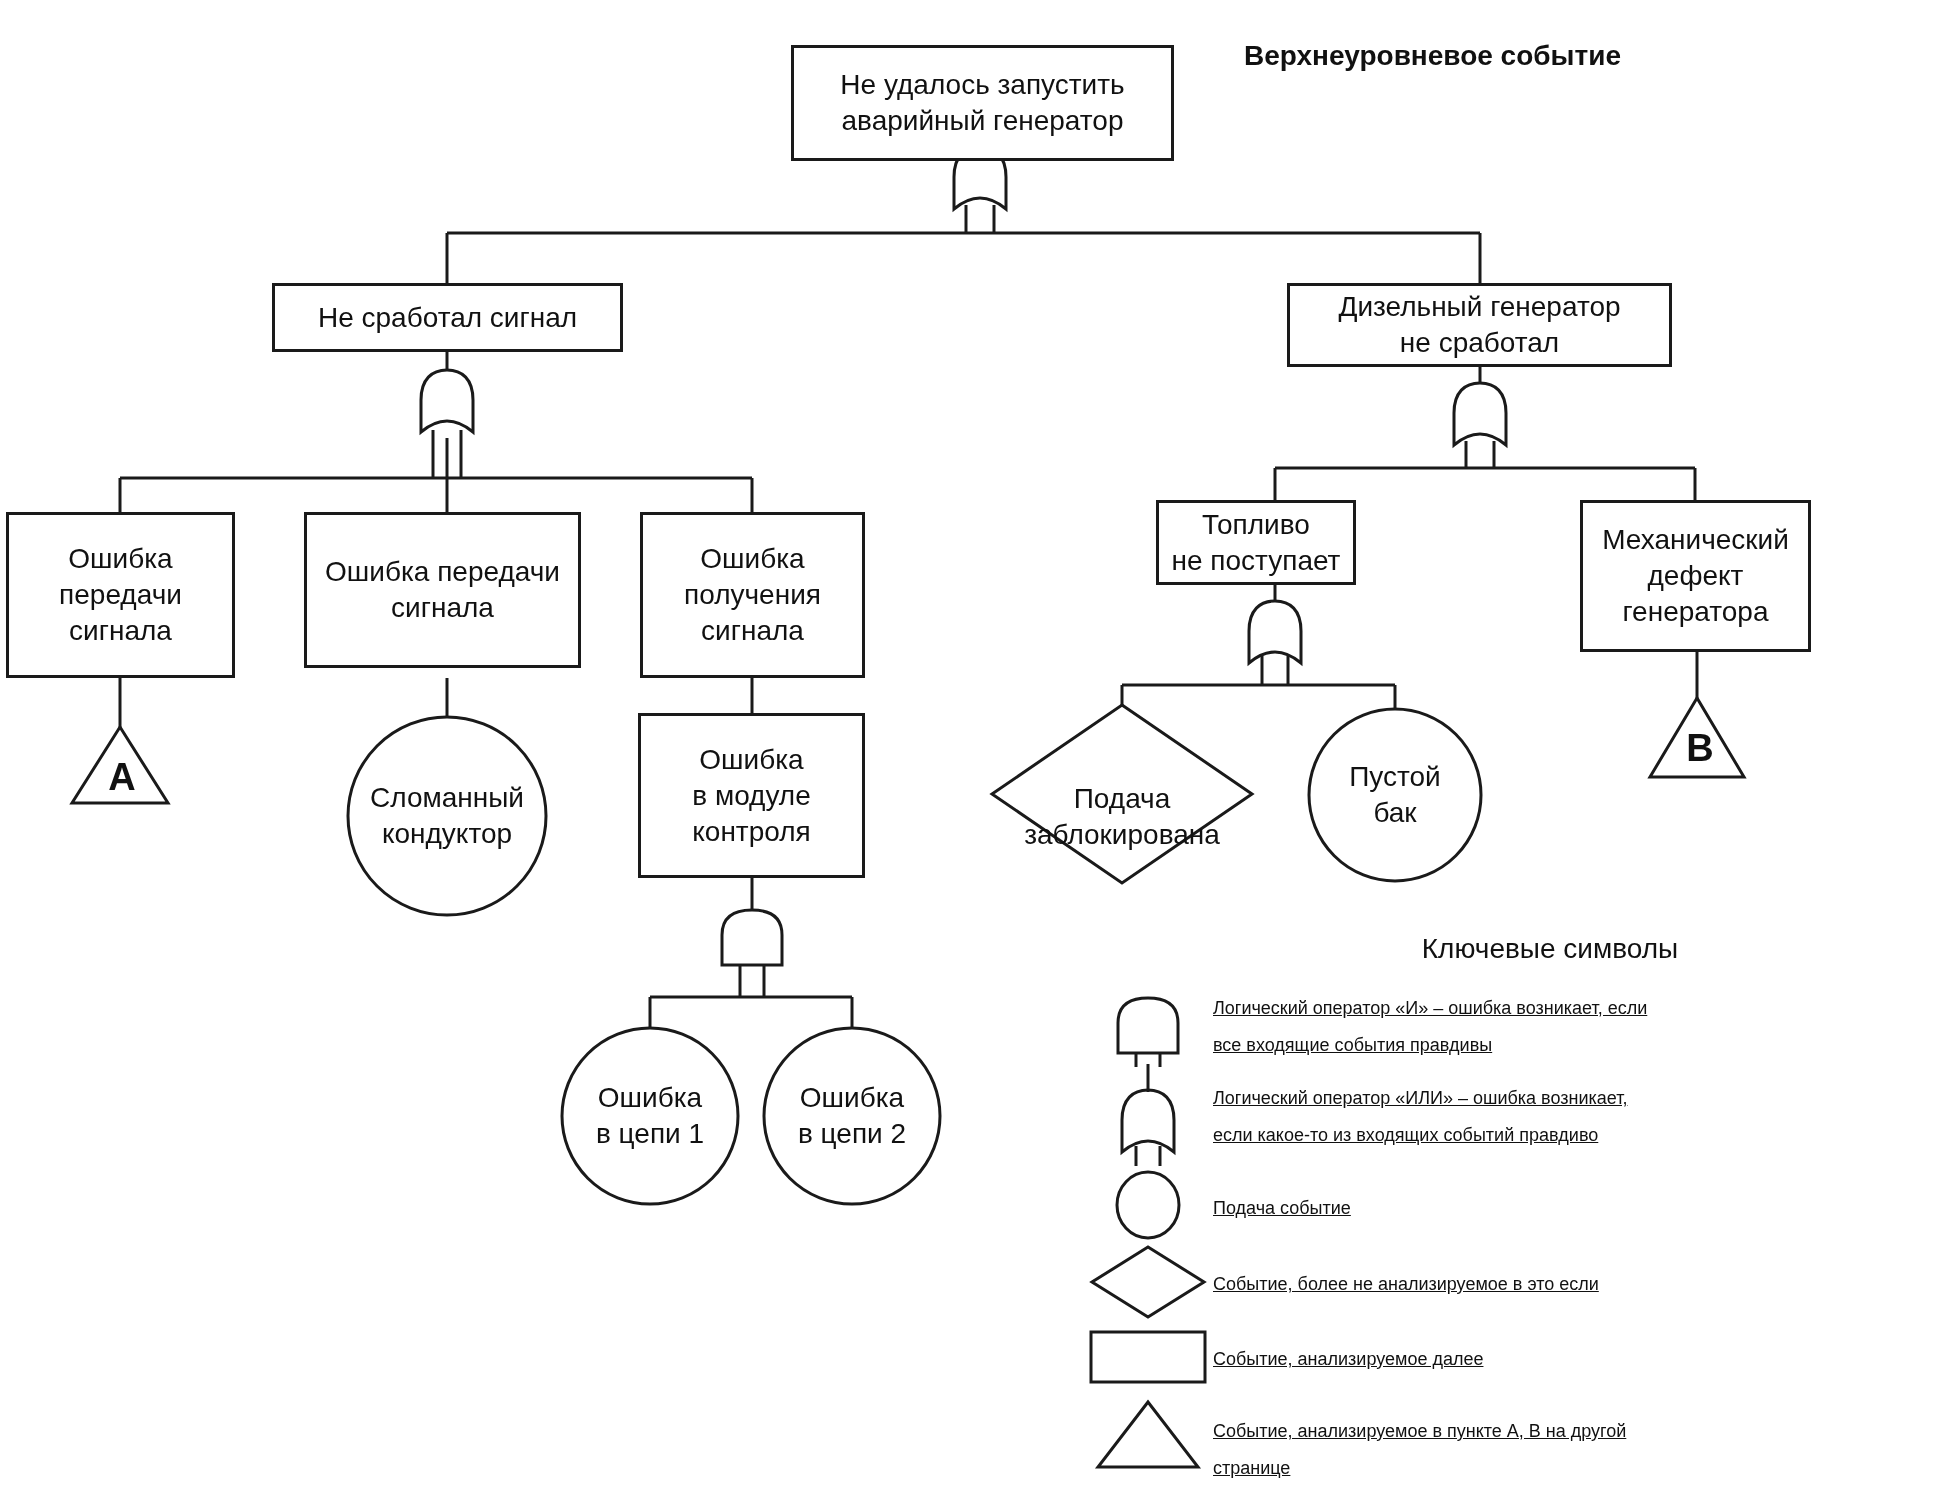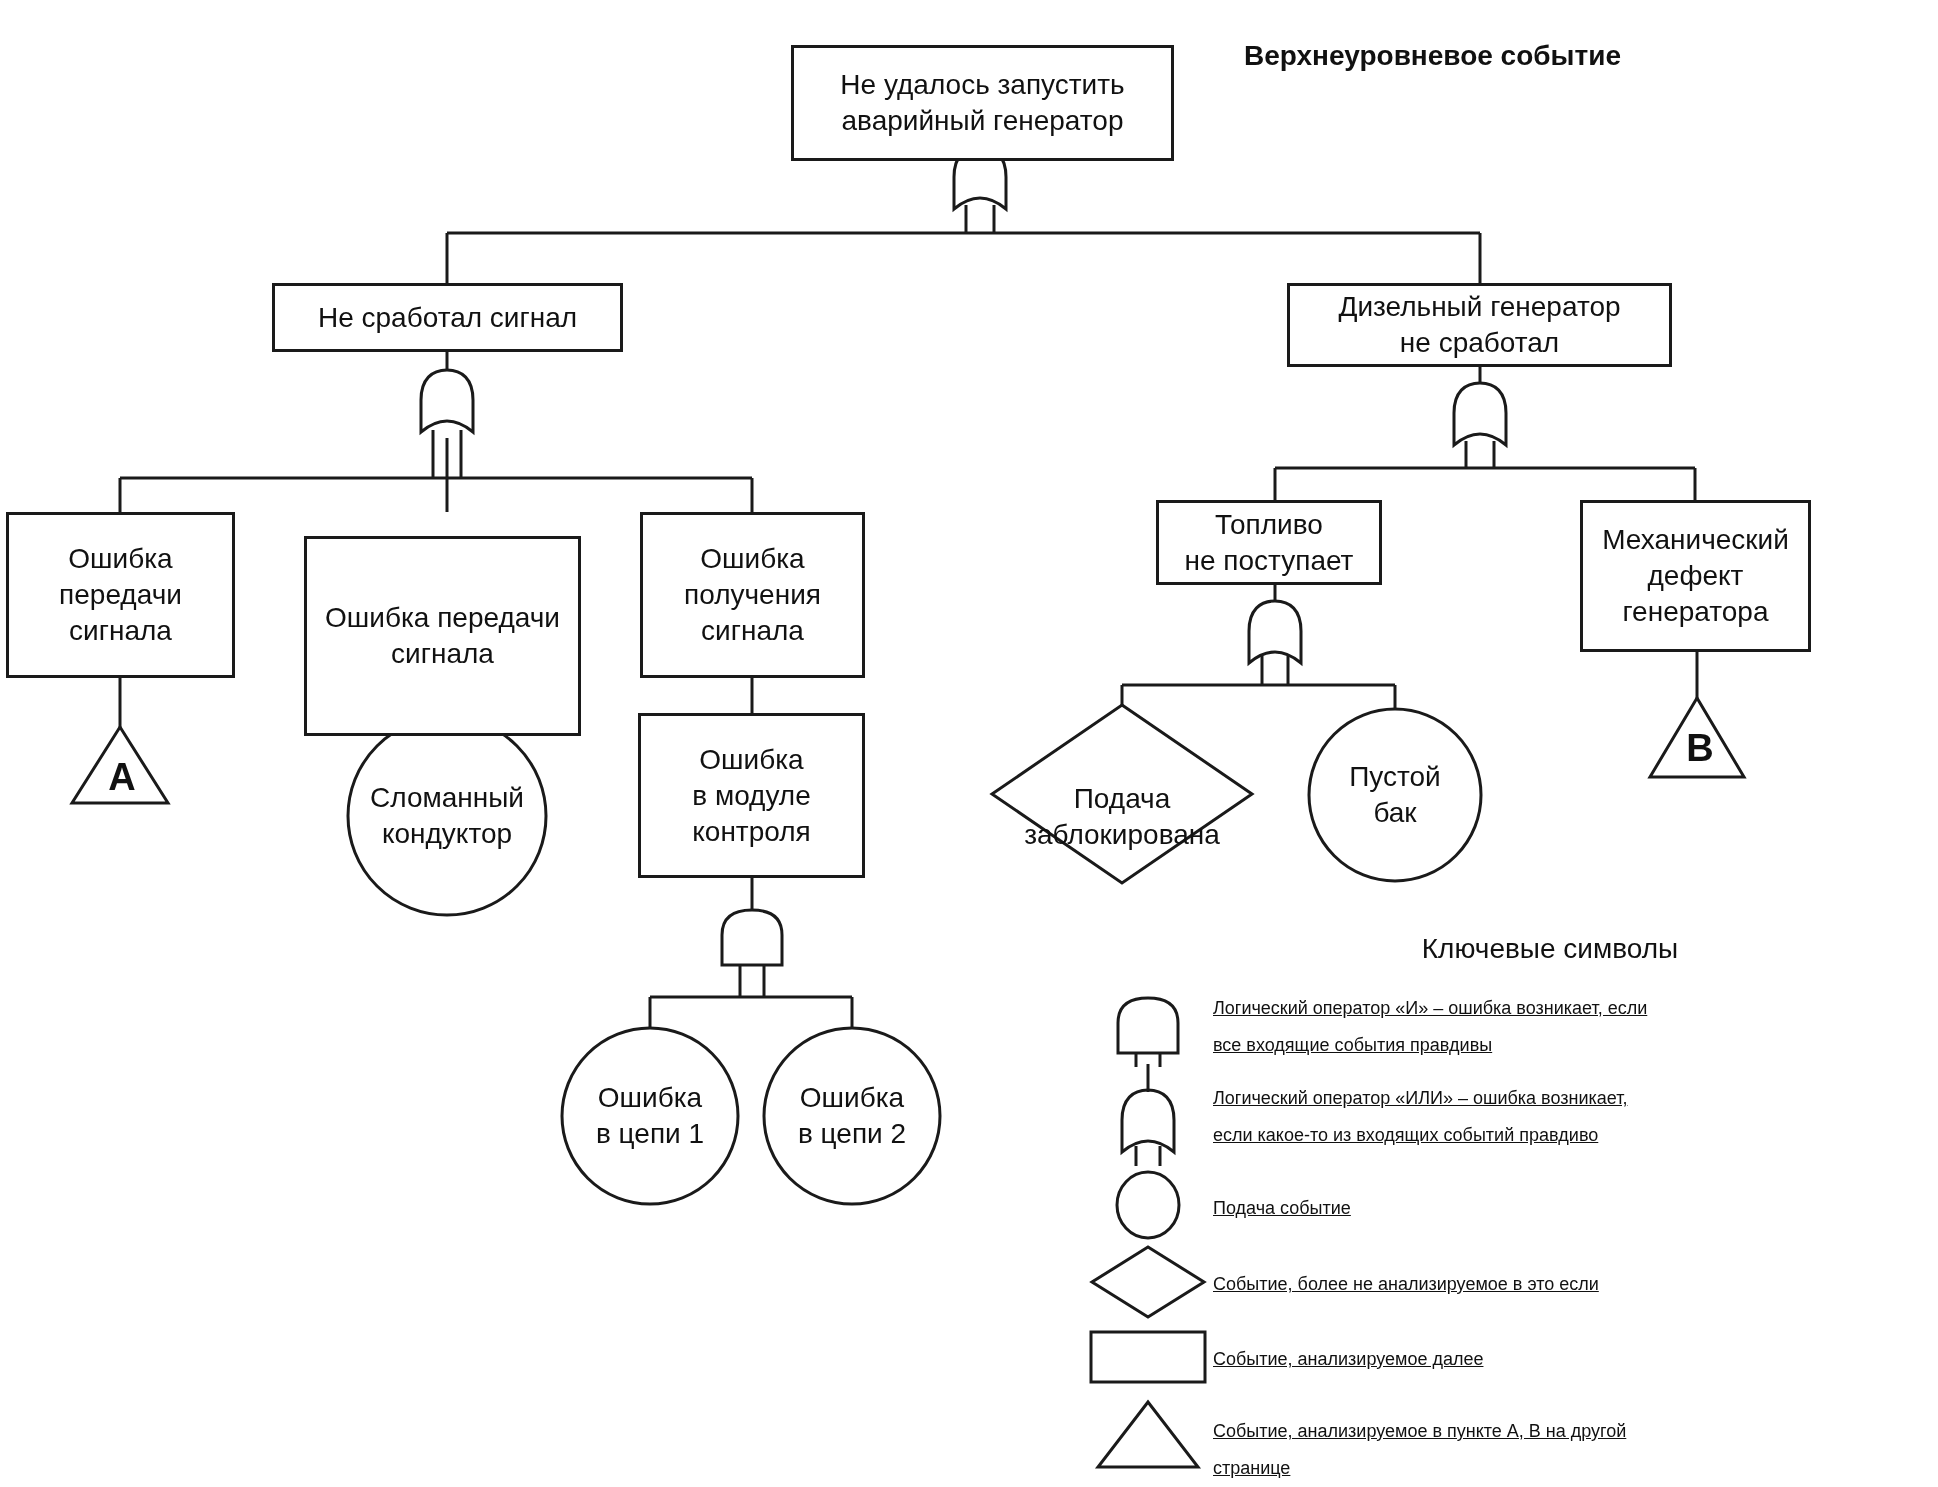--- a/index.html
+++ b/index.html
@@ -129,32 +129,32 @@
 
   <div class="node" style="left:272px;top:283px;width:351px;height:69px;">Не сработал сигнал</div>
 
   <div class="node" style="left:1287px;top:283px;width:385px;height:84px;">Дизельный генератор
 не сработал</div>
 
   <div class="node" style="left:6px;top:512px;width:229px;height:166px;">Ошибка
 передачи
 сигнала</div>
 
-  <div class="node" style="left:304px;top:536px;width:277px;height:200px;">Ошибка передачи
+  <div class="node" style="left:304px;top:512px;width:277px;height:156px;">Ошибка передачи
 сигнала</div>
 
   <div class="node" style="left:640px;top:512px;width:225px;height:166px;">Ошибка
 получения
 сигнала</div>
 
   <div class="node" style="left:638px;top:713px;width:227px;height:165px;">Ошибка
 в модуле
 контроля</div>
 
-  <div class="node" style="left:1156px;top:500px;width:226px;height:85px;">Топливо
+  <div class="node" style="left:1156px;top:500px;width:200px;height:85px;">Топливо
 не поступает</div>
 
   <div class="node" style="left:1580px;top:500px;width:231px;height:152px;">Механический
 дефект
 генератора</div>
 
   <div class="transfer-letter" style="left:122px;top:777px;">А</div>
 
   <div class="shape-label" style="left:447px;top:816px;width:200px;">Сломанный
 кондуктор</div>

